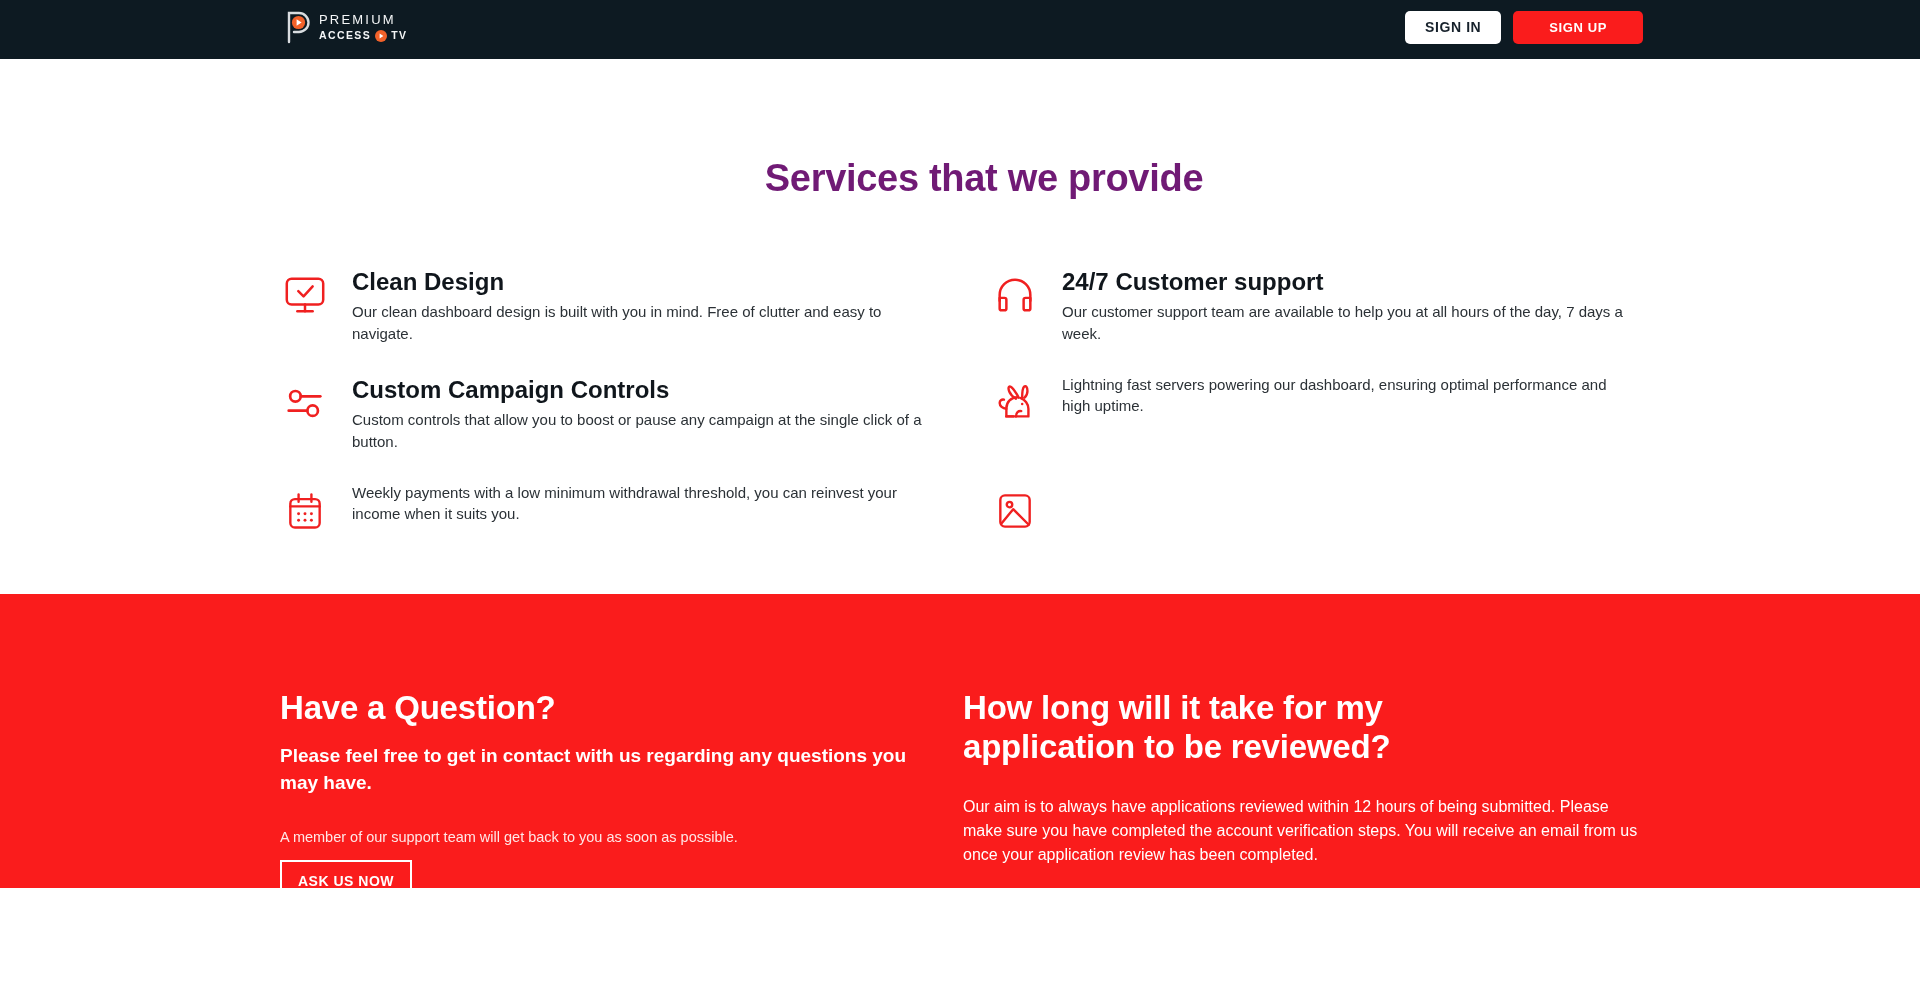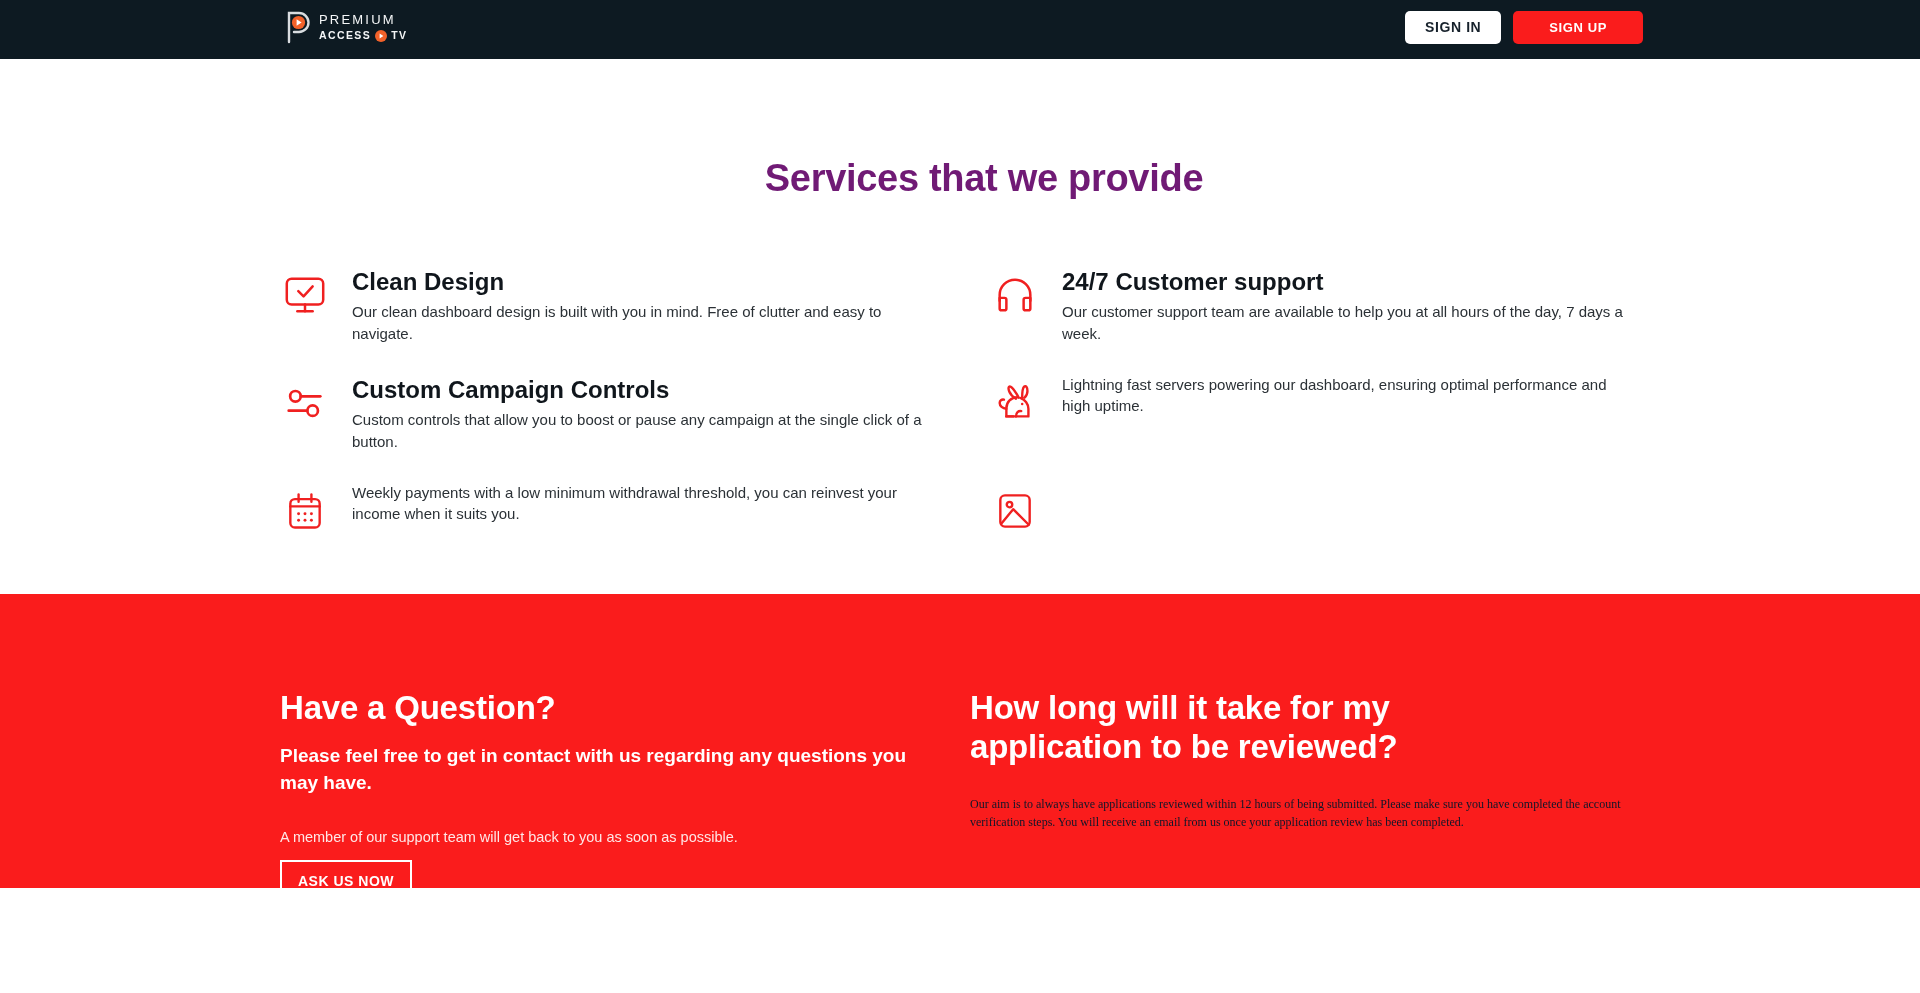--- a/index.html
+++ b/index.html
@@ -103,21 +103,21 @@
   .redpanel{
     background:#fa1c1c;
     margin-top:58px;
     height:294px;
     width:100%;
     position:relative;
   }
   .red-inner{
     width:1360px; margin:4px auto;
     display:grid; grid-template-columns:682px 1fr;
-    column-gap:8px;
+    column-gap:1px;
     padding-top:95px;
   }
   .q-title{
     color:#fff; font-size:33px; font-weight:700;
     line-height:1.15; letter-spacing:-.2px;
   }
   .q-lead{
     color:#fff; font-size:19px; font-weight:700;
     line-height:1.42; margin-top:16px;
     max-width:660px;
@@ -135,22 +135,22 @@
     font-size:14px; font-weight:700; letter-spacing:.5px;
     padding:11px 16px 12px 16px;
     cursor:pointer;
   }
   .r-title{
     color:#fff; font-size:33px; font-weight:700;
     line-height:1.18; letter-spacing:-.2px;
     max-width:520px;
   }
   .r-body{
-    color:#0f172a; font-size:12px; line-height:1.52;
-    margin-top:28px; max-width:680px;font-family:Liberation Serif, serif;
+    color:#ffffff; font-size:16px; line-height:1.52;
+    margin-top:28px; max-width:680px;
   }
 </style>
 </head>
 <body>
 
 <div class="header">
 
   <div class="logo-wrap">
     <span class="logo-p">
       <svg viewBox="0 0 28 34" width="28" height="34" xmlns="http://www.w3.org/2000/svg">

